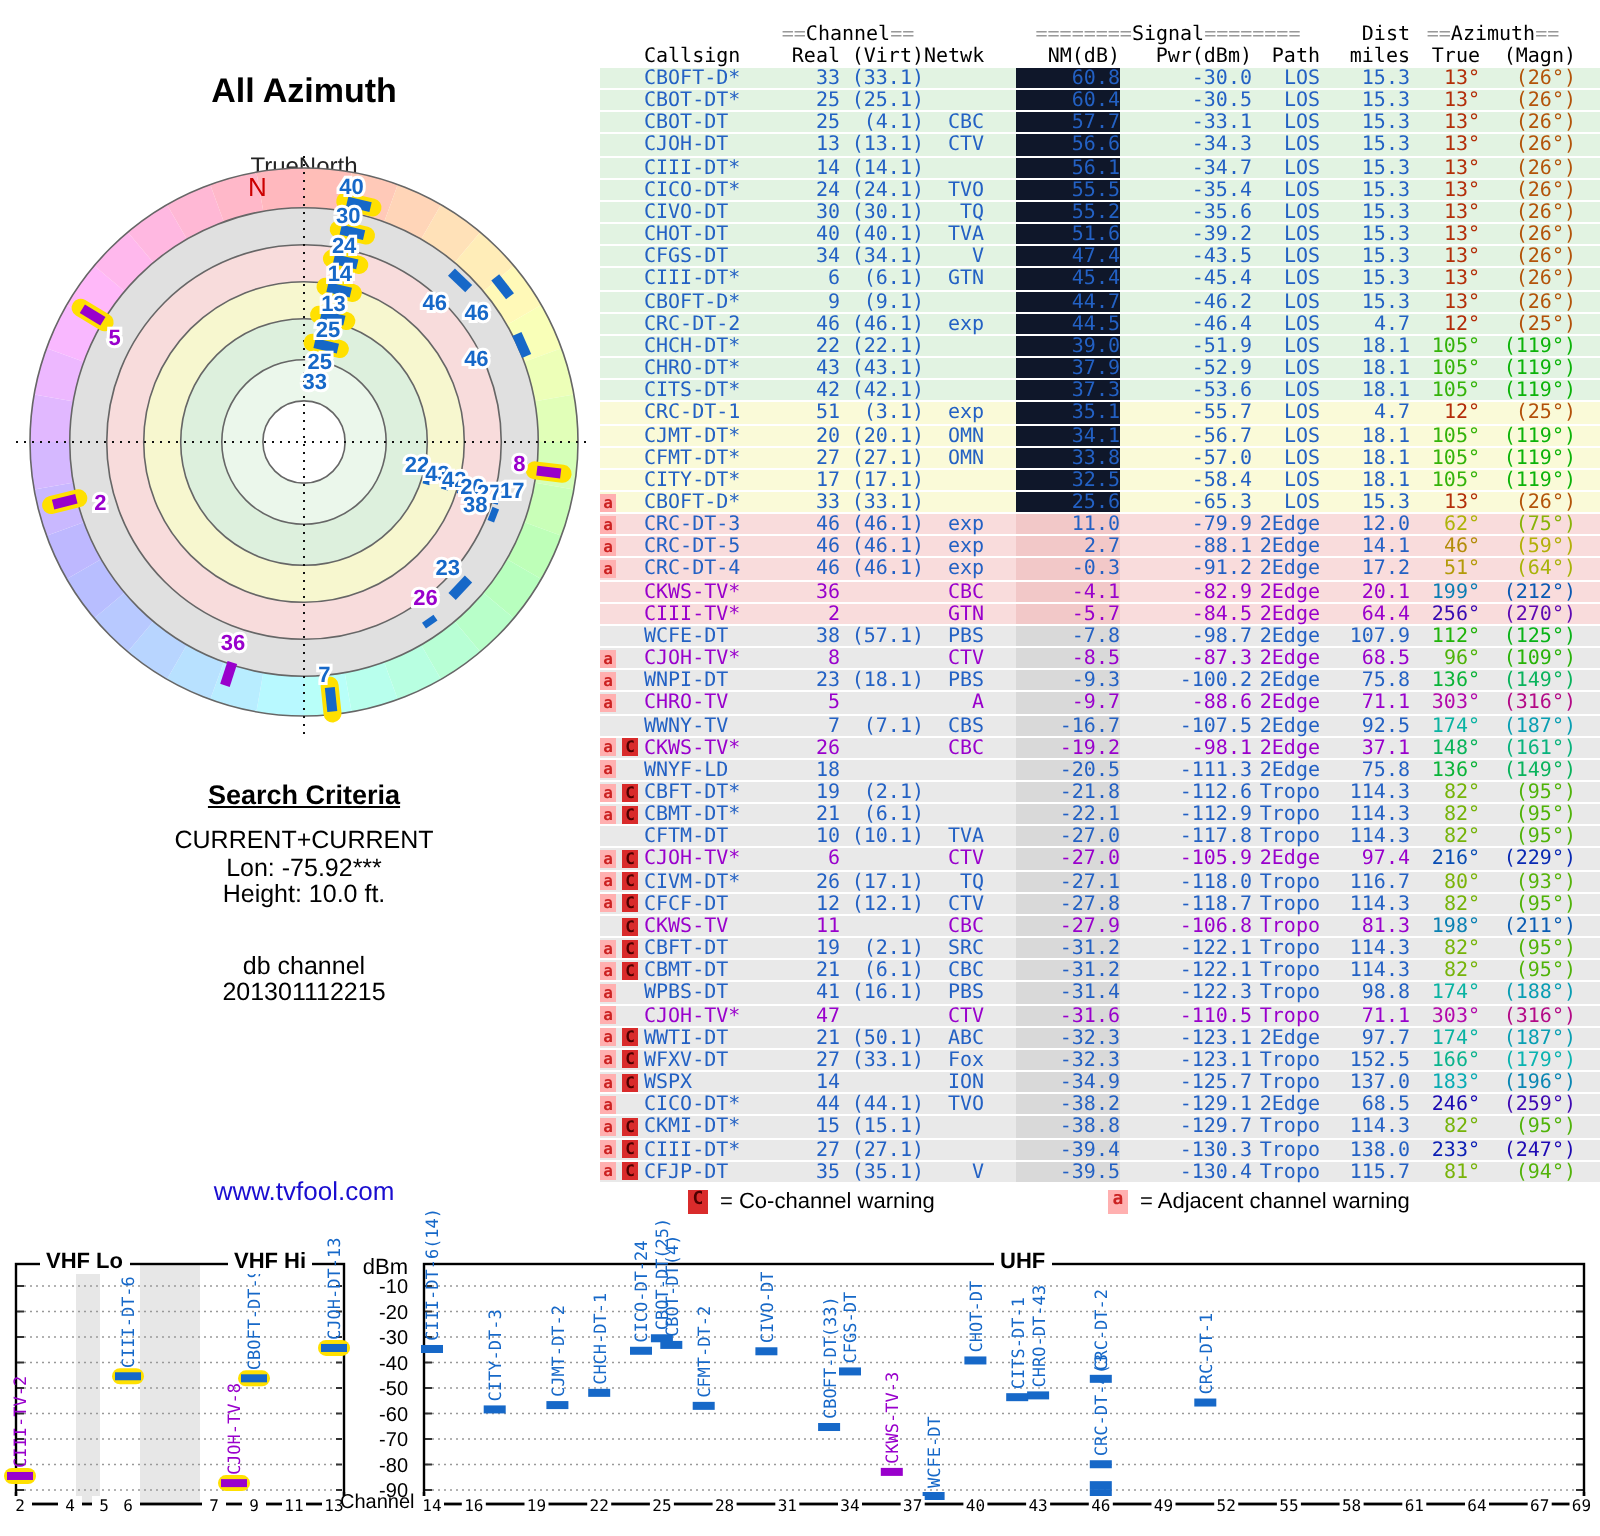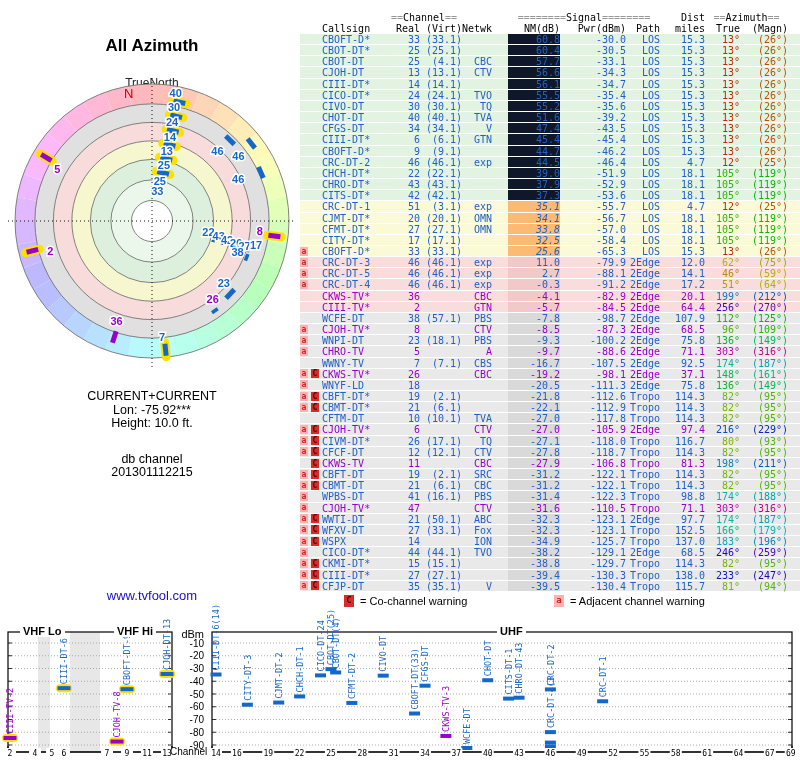--- a/index.html
+++ b/index.html
@@ -18,21 +18,21 @@
   #site-link{left:0;top:588px;width:304px;text-align:center;font-size:13px;}
   #site-link a{color:#1a0dd0;cursor:pointer;}
   
   #signal-table{left:300px;top:12px;width:500px;}
   .trow{display:flex;height:11.16px;line-height:10.9px;font:10px "DejaVu Sans Mono",monospace;
         border-bottom:1px solid #fff;box-sizing:border-box;white-space:pre;}
   .thead{background:#fff;border-bottom:none;height:11px;color:#000;}
   .hcell{display:inline-block;}
   .eq{color:#999;}
   .zg{background:#e2f3e2;}.zy{background:#fafad8;}.zp{background:#f9dcdc;}.zgr{background:#e9e9e9;}
-  .band-g{background:#0f172a;}.band-y{background:#fdba74;font-style:italic;}.band-p{background:#f2c8c8;}.band-gr{background:#d9d9d9;}
+  .band-g{background:#0f172a;}.band-y{background:#0f172a;}.band-p{background:#f2c8c8;}.band-gr{background:#d9d9d9;}
   .blu{color:#2361c4;}.pur{color:#9900cc;}
   .cell{display:inline-block;text-align:right;height:100%;}
   .c-call{width:64px;text-align:left;}
   .c-real{width:34px;}.c-virt{width:42px;}.c-net{width:30px;}.c-gapc{width:16px;}
   .c-nm{width:52px;}.c-pwr{width:66px;}.c-path{width:34px;}.c-mi{width:45px;}
   .c-true{width:35px;}.c-magn{width:48px;}
   .fslot{width:11px;display:flex;align-items:center;justify-content:flex-start;}
   .bdg{display:inline-block;width:8px;height:9px;line-height:9px;text-align:center;
        font:bold 8px "DejaVu Sans Mono",monospace;}
   .ba{background:#ffb0b0;color:#cc2222;}
@@ -169,20 +169,21 @@
         <text x="223.85967268091122" y="225.46666044533117" dy="4" text-anchor="middle" fill="#1668c8" stroke="#fff" stroke-width="3" paint-order="stroke" font-family="&quot;Liberation Sans&quot;,sans-serif" font-size="11px" font-weight="bold">23</text>
         <text x="212.72884792612294" y="240.72938073576705" dy="4" text-anchor="middle" fill="#9900cc" stroke="#fff" stroke-width="3" paint-order="stroke" font-family="&quot;Liberation Sans&quot;,sans-serif" font-size="11px" font-weight="bold">26</text>
         <text x="162.14928624296485" y="279.0068725927838" dy="4" text-anchor="middle" fill="#1668c8" stroke="#fff" stroke-width="3" paint-order="stroke" font-family="&quot;Liberation Sans&quot;,sans-serif" font-size="11px" font-weight="bold">7</text>
         <text x="116.55805672085441" y="263.08496031671206" dy="4" text-anchor="middle" fill="#9900cc" stroke="#fff" stroke-width="3" paint-order="stroke" font-family="&quot;Liberation Sans&quot;,sans-serif" font-size="11px" font-weight="bold">36</text>
         <text x="50.197314650369606" y="193.155329223939" dy="4" text-anchor="middle" fill="#9900cc" stroke="#fff" stroke-width="3" paint-order="stroke" font-family="&quot;Liberation Sans&quot;,sans-serif" font-size="11px" font-weight="bold">2</text>
         <text x="57.33990909630316" y="110.529054800739" dy="4" text-anchor="middle" fill="#9900cc" stroke="#fff" stroke-width="3" paint-order="stroke" font-family="&quot;Liberation Sans&quot;,sans-serif" font-size="11px" font-weight="bold">5</text>
       </g>
     </svg>
 
   <div class="abs" id="search-block">
+    <div id="search-heading">Search Criteria</div>
     <div class="crit">CURRENT+CURRENT</div>
     <div class="crit">Lon: -75.92***</div>
     <div class="crit">Height: 10.0 ft.</div>
     <div id="db-block">
       <div>db channel</div>
       <div>201301112215</div>
     </div>
   </div>
 
   <div class="abs" id="site-link">

